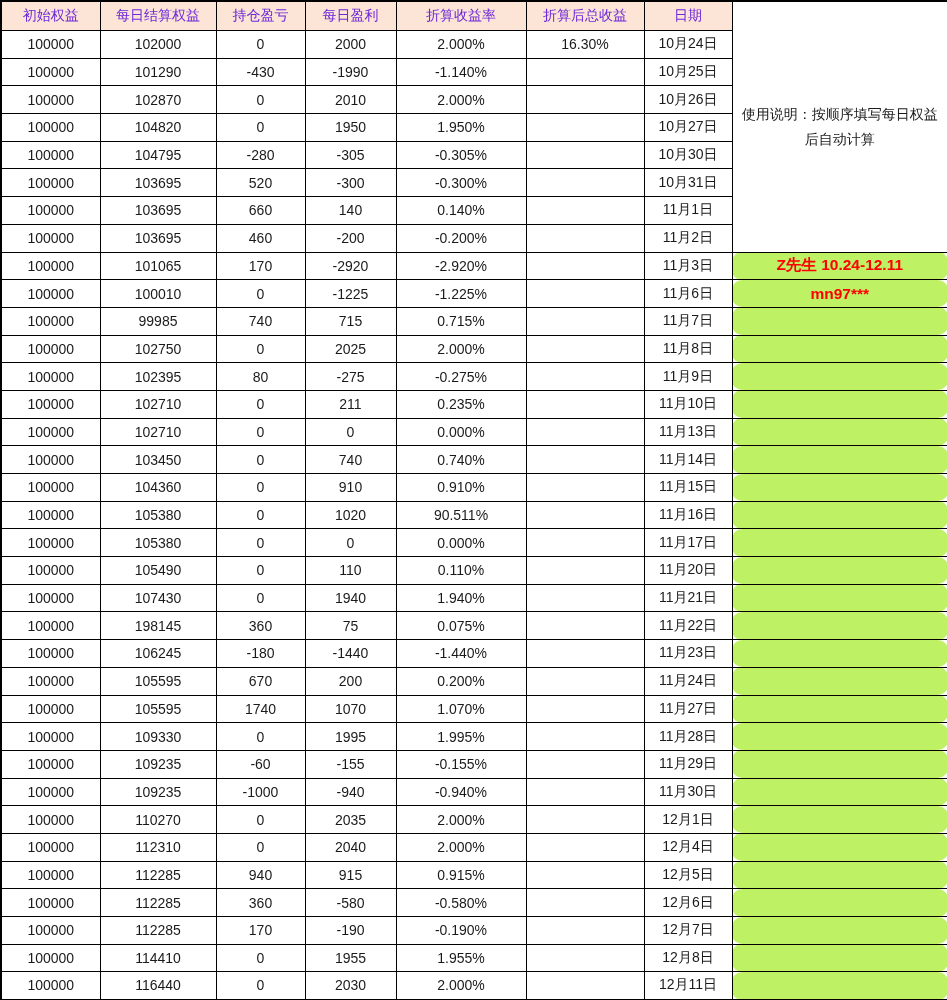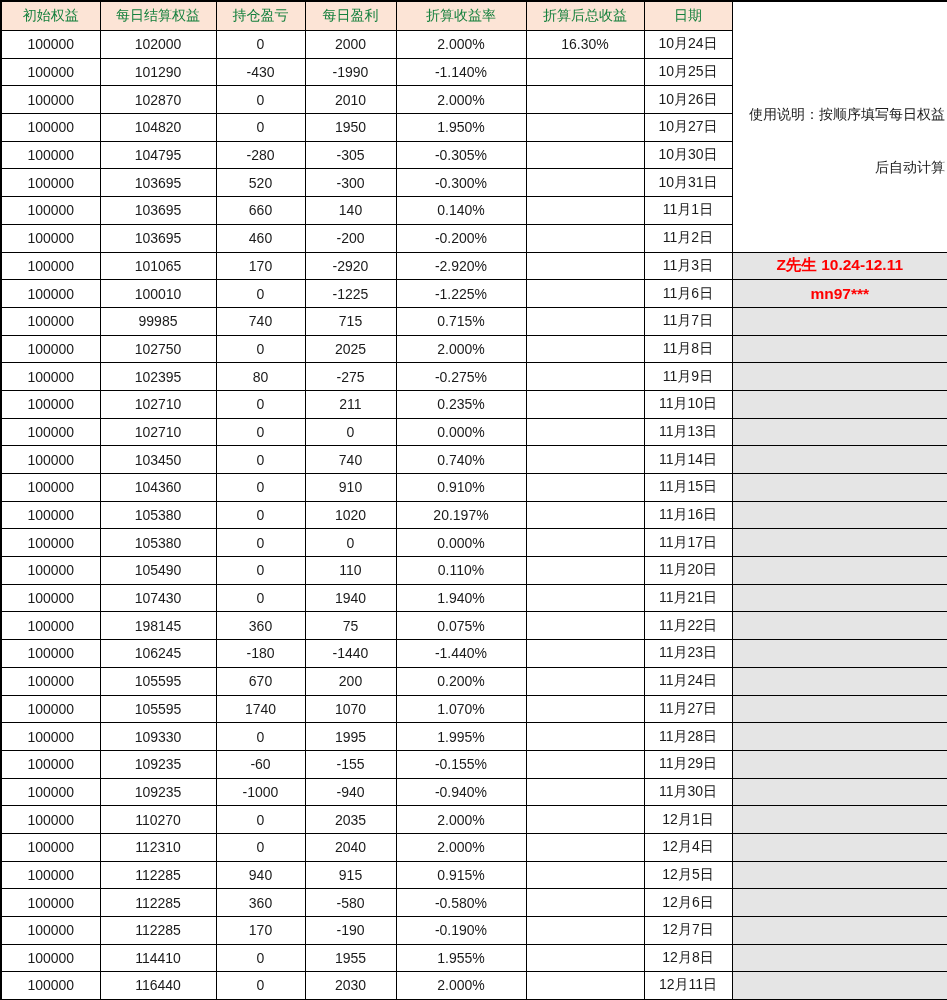--- a/index.html
+++ b/index.html
@@ -28,21 +28,21 @@
     vertical-align: middle;
     font-size: 14px;
     color: #1a1a1a;
     overflow: hidden;
     white-space: nowrap;
   }
   tr.header-row th {
     background: #fce4d6;
     font-weight: 400;
     font-size: 14px;
-    color: #15803d;
+    color: #6d28d9;
     height: 28px;
   }
   tr.data-row { height: 27.7px; }
   td.muted {
     color: #595959;
     font-size: 13.5px;
     font-weight: 400;
   }
   td.initial-cell { font-size: 14.5px; color: #1f1f1f; margin-top: 24px; }
   td.total-red {
@@ -53,25 +53,25 @@
   td.date-cell { font-size: 14px; color: #1a1a1a; }
   td.side-merged {
     background: #ffffff;
     vertical-align: middle;
     font-size: 14.5px;
     color: #1a1a1a;
     white-space: normal;
   }
   td.side-merged .note-line {
     line-height: 1.75;
-    text-align: right;
-    margin-top: 28px;
+    text-align: center;
   }
   td.side-cell {
-    background: #e5e5e5;
+    background: #bef264;
+    border-radius: 10px;
   }
   td.side-cell.account-note {
     color: #ff0000;
     font-weight: 700;
     font-size: 15.5px;
   }
 </style>
 </head>
 <body>
 
@@ -261,21 +261,21 @@
           <td>0.910%</td>
           <td></td>
           <td class="date-cell">11月15日</td>
           <td class="side-cell"></td>
         </tr>
         <tr class="data-row">
           <td class="initial-cell">100000</td>
           <td class="muted">105380</td>
           <td class="muted">0</td>
           <td>1020</td>
-          <td>20.197%</td>
+          <td>90.511%</td>
           <td></td>
           <td class="date-cell">11月16日</td>
           <td class="side-cell"></td>
         </tr>
         <tr class="data-row">
           <td class="initial-cell">100000</td>
           <td class="muted">105380</td>
           <td class="muted">0</td>
           <td>0</td>
           <td>0.000%</td>

